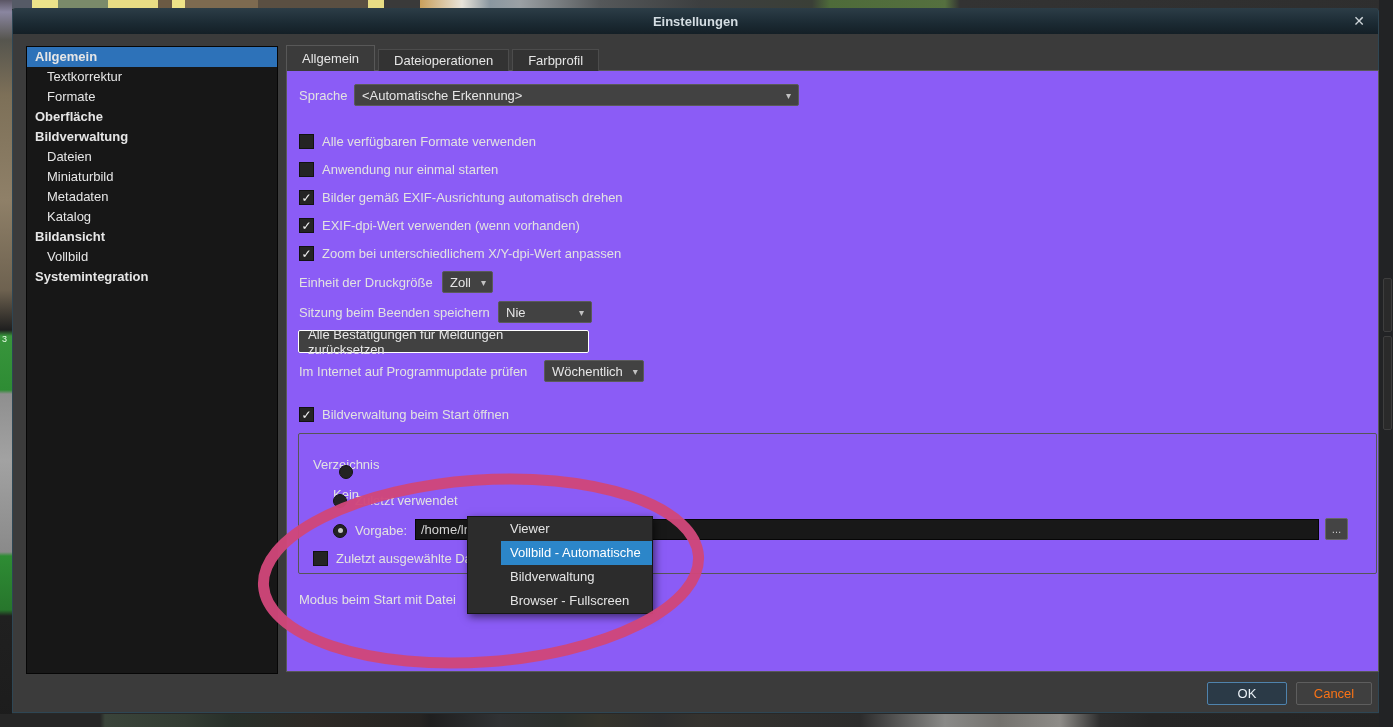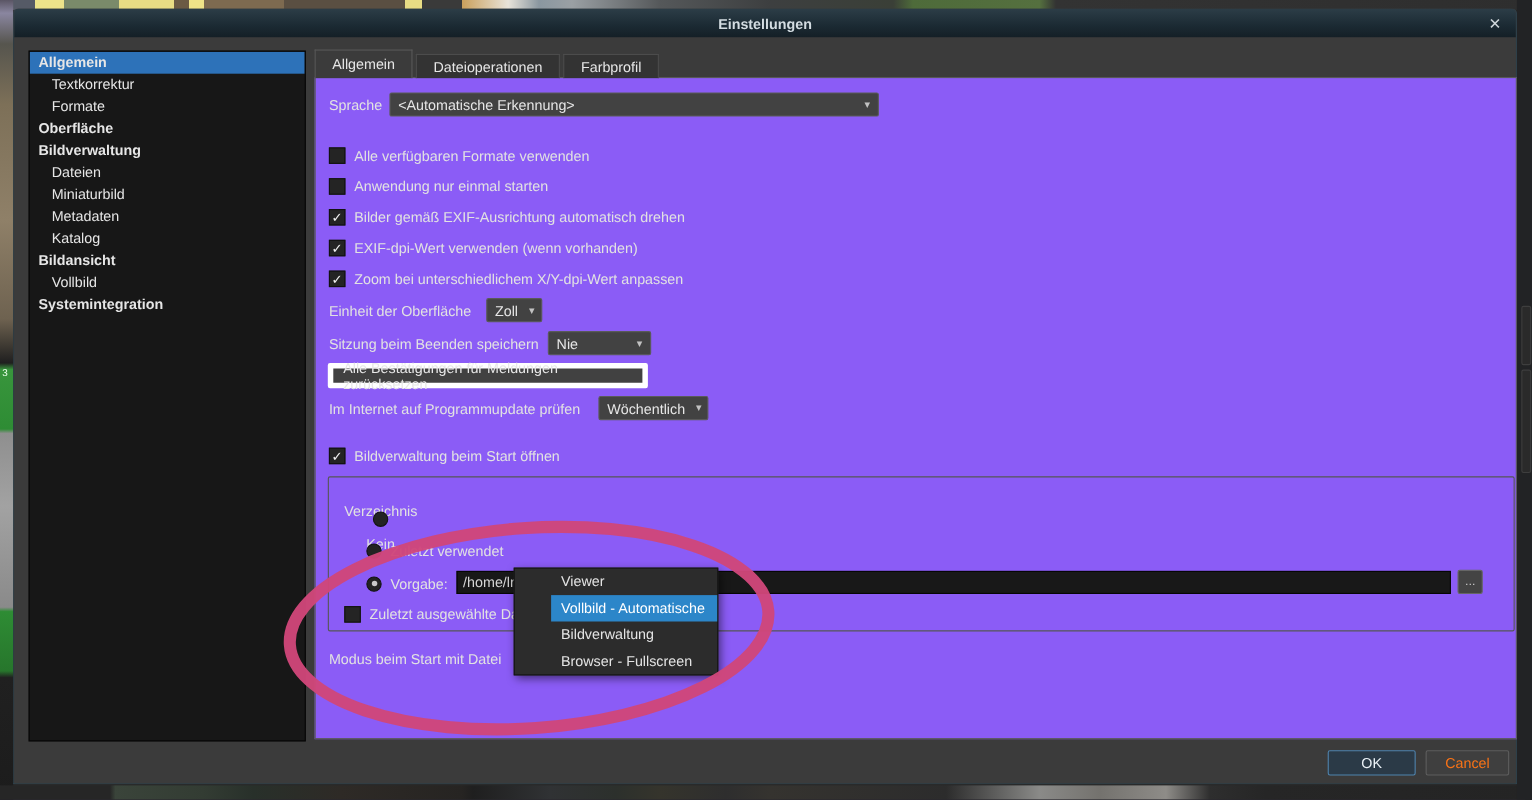--- a/index.html
+++ b/index.html
@@ -63,21 +63,21 @@
   .combo .arr{color:#c2c2c2;font-size:10px;margin-left:10px;}
 
   .checkbox{width:15px;height:15px;background:#242424;border:1px solid #121212;box-sizing:border-box;
     display:flex;align-items:center;justify-content:center;flex:0 0 auto;}
   .checkbox .check{color:#f2f2f2;font-size:12px;line-height:12px;}
 
   .radio{width:14px;height:14px;border-radius:50%;background:#232323;border:1px solid #131313;
     box-sizing:border-box;display:flex;align-items:center;justify-content:center;flex:0 0 auto;}
   .radio.sel::after{content:"";width:5px;height:5px;border-radius:50%;background:#c9c9c9;}
 
-  .push-btn{box-sizing:border-box;height:23px;background:#414141;border:5px solid #ffffff;border-radius:2px;
+  .push-btn{box-sizing:border-box;height:23px;background:#414141;border:1px solid #ffffff;border-radius:2px;
     color:#e8e8e8;display:flex;align-items:center;justify-content:center;padding:0 9px;}
 
   .groupbox{position:absolute;left:11px;top:362px;width:1079px;height:141px;border:1px solid #565656;
     border-radius:2px;box-sizing:border-box;}
   .group-title{position:absolute;left:14px;top:5px;color:#e2e2e2;margin-top:18px;}
   .text-input{position:absolute;box-sizing:border-box;background:#181818;border:1px solid #060606;
     color:#d6d6d6;height:21px;line-height:19px;padding:0 5px;overflow:hidden;}
   .browse-btn{position:absolute;box-sizing:border-box;width:23px;height:22px;background:#444444;
     border:1px solid #666666;border-radius:2px;color:#d9d9d9;font-size:10px;
     display:flex;align-items:center;justify-content:center;}
@@ -171,21 +171,21 @@
           <span>EXIF-dpi-Wert verwenden (wenn vorhanden)</span>
         </div>
         <div class="row" style="left:12px;top:175px;">
           <span class="checkbox">
               <span class="check">✓</span>
             </span>
           <span>Zoom bei unterschiedlichem X/Y-dpi-Wert anpassen</span>
         </div>
 
         <div class="row" style="left:12px;top:200px;height:22px;">
-          <span>Einheit der Oberfläche</span>
+          <span>Einheit der Druckgröße</span>
         </div>
         <div class="combo" style="position:absolute;left:155px;top:200px;width:51px;">
           <span>Zoll</span>
           <span class="arr">▾</span>
         </div>
 
         <div class="row" style="left:12px;top:230px;height:22px;">
           <span>Sitzung beim Beenden speichern</span>
         </div>
         <div class="combo" style="position:absolute;left:211px;top:230px;width:94px;">

